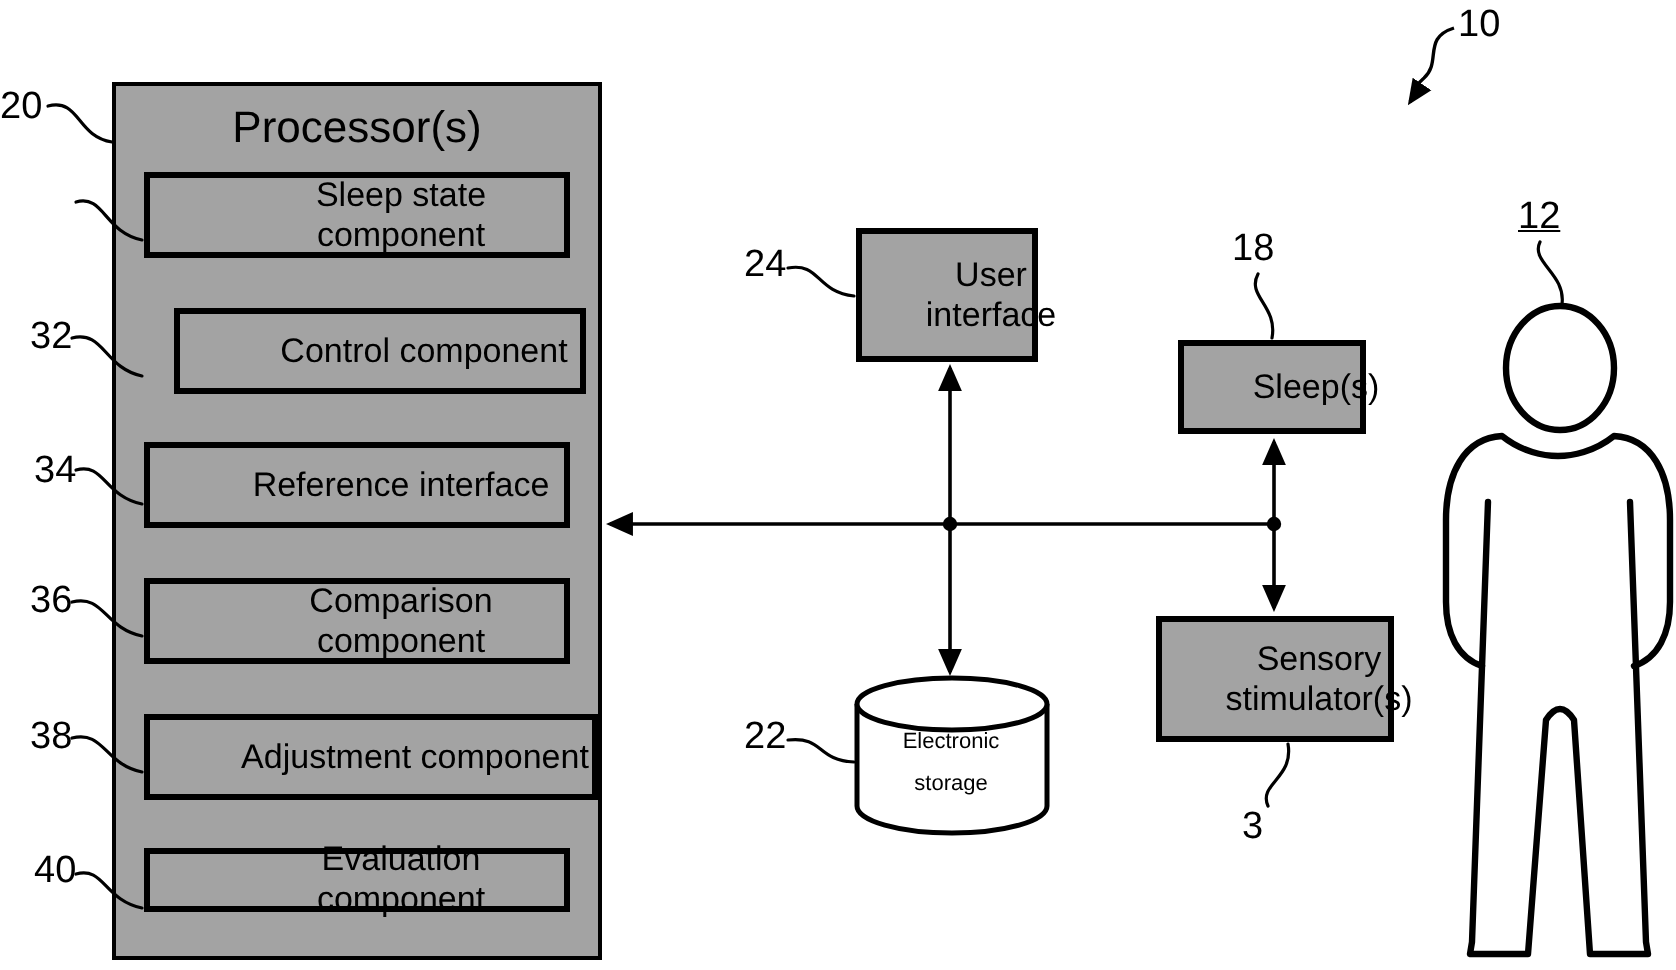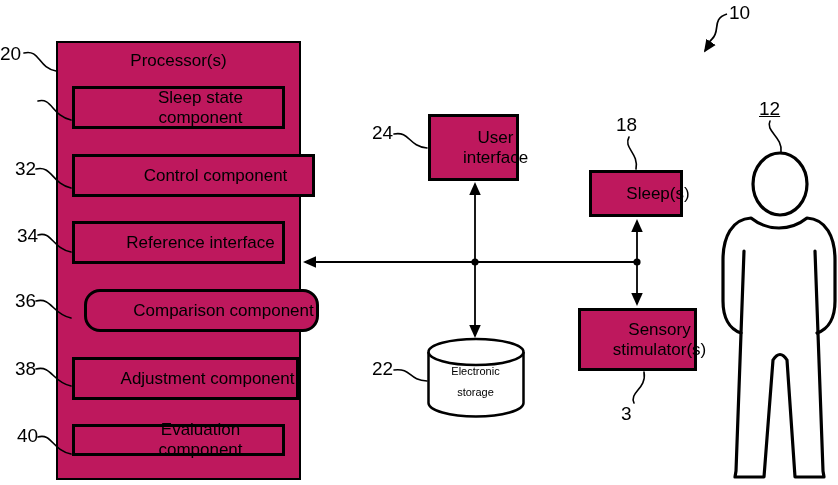--- a/index.html
+++ b/index.html
@@ -2,30 +2,30 @@
 <html><head>
 <meta charset="utf-8">
 <style>
   html,body{margin:0;padding:0;background:#ffffff;}
   #canvas{
     position:relative;width:838px;height:485px;background:#ffffff;overflow:hidden;
     font-family:"Liberation Sans",sans-serif;color:#000;
   }
   .abs{position:absolute;}
   .box{
-    position:absolute;border:3px solid #000;background:#be185d;
+    position:absolute;border:3px solid #000;background:#a3a3a3;
     display:flex;align-items:center;justify-content:center;text-align:center;
     box-sizing:border-box;font-size:17px;line-height:20px;padding-left:44px;
   }
   .ml{white-space:pre-line;}
   .refnum{
     position:absolute;font-size:19px;line-height:20px;color:#000;
   }
   .title{
-    position:absolute;text-align:center;font-size:17px;
+    position:absolute;text-align:center;font-size:22px;
   }
   svg{position:absolute;left:0;top:0;pointer-events:none;}
   .lines-layer{z-index:3;}
   .shape-layer{z-index:0;}
   .boxes{z-index:1;}
   .txt{z-index:2;}
 </style>
 </head>
 <body>
 
@@ -50,27 +50,27 @@
                Q 780,349 787,360 L 795,477 L 824,477 L 823,471 L 815,251"></path>
     </g>
   </svg>
 
   <div class="box boxes" style="left:56px;top:41px;width:245px;height:439px;border-width:2.5px;"></div>
   <div class="title txt" style="left:56px;top:51px;width:245px;">Processor(s)</div>
 
   <div class="box boxes" style="left:72px;top:86px;width:213px;height:43px;">
     <span>Sleep state component</span>
   </div>
-  <div class="box boxes" style="left:72px;top:154px;width:243px;height:43px;">
+  <div class="box boxes" style="left:87px;top:154px;width:206px;height:43px;">
     <span>Control component</span>
   </div>
   <div class="box boxes" style="left:72px;top:221px;width:213px;height:43px;">
     <span>Reference interface</span>
   </div>
-  <div class="box boxes" style="left:84px;top:289px;width:235px;height:43px;border-radius:16px;">
+  <div class="box boxes" style="left:72px;top:289px;width:213px;height:43px;">
     <span>Comparison component</span>
   </div>
   <div class="box boxes" style="left:72px;top:357px;width:227px;height:43px;">
     <span>Adjustment component</span>
   </div>
   <div class="box boxes" style="left:72px;top:424px;width:213px;height:32px;justify-content:center;">
     <span>Evaluation component</span>
   </div>
 
   <div class="box boxes ml" style="left:428px;top:114px;width:91px;height:67px;">

